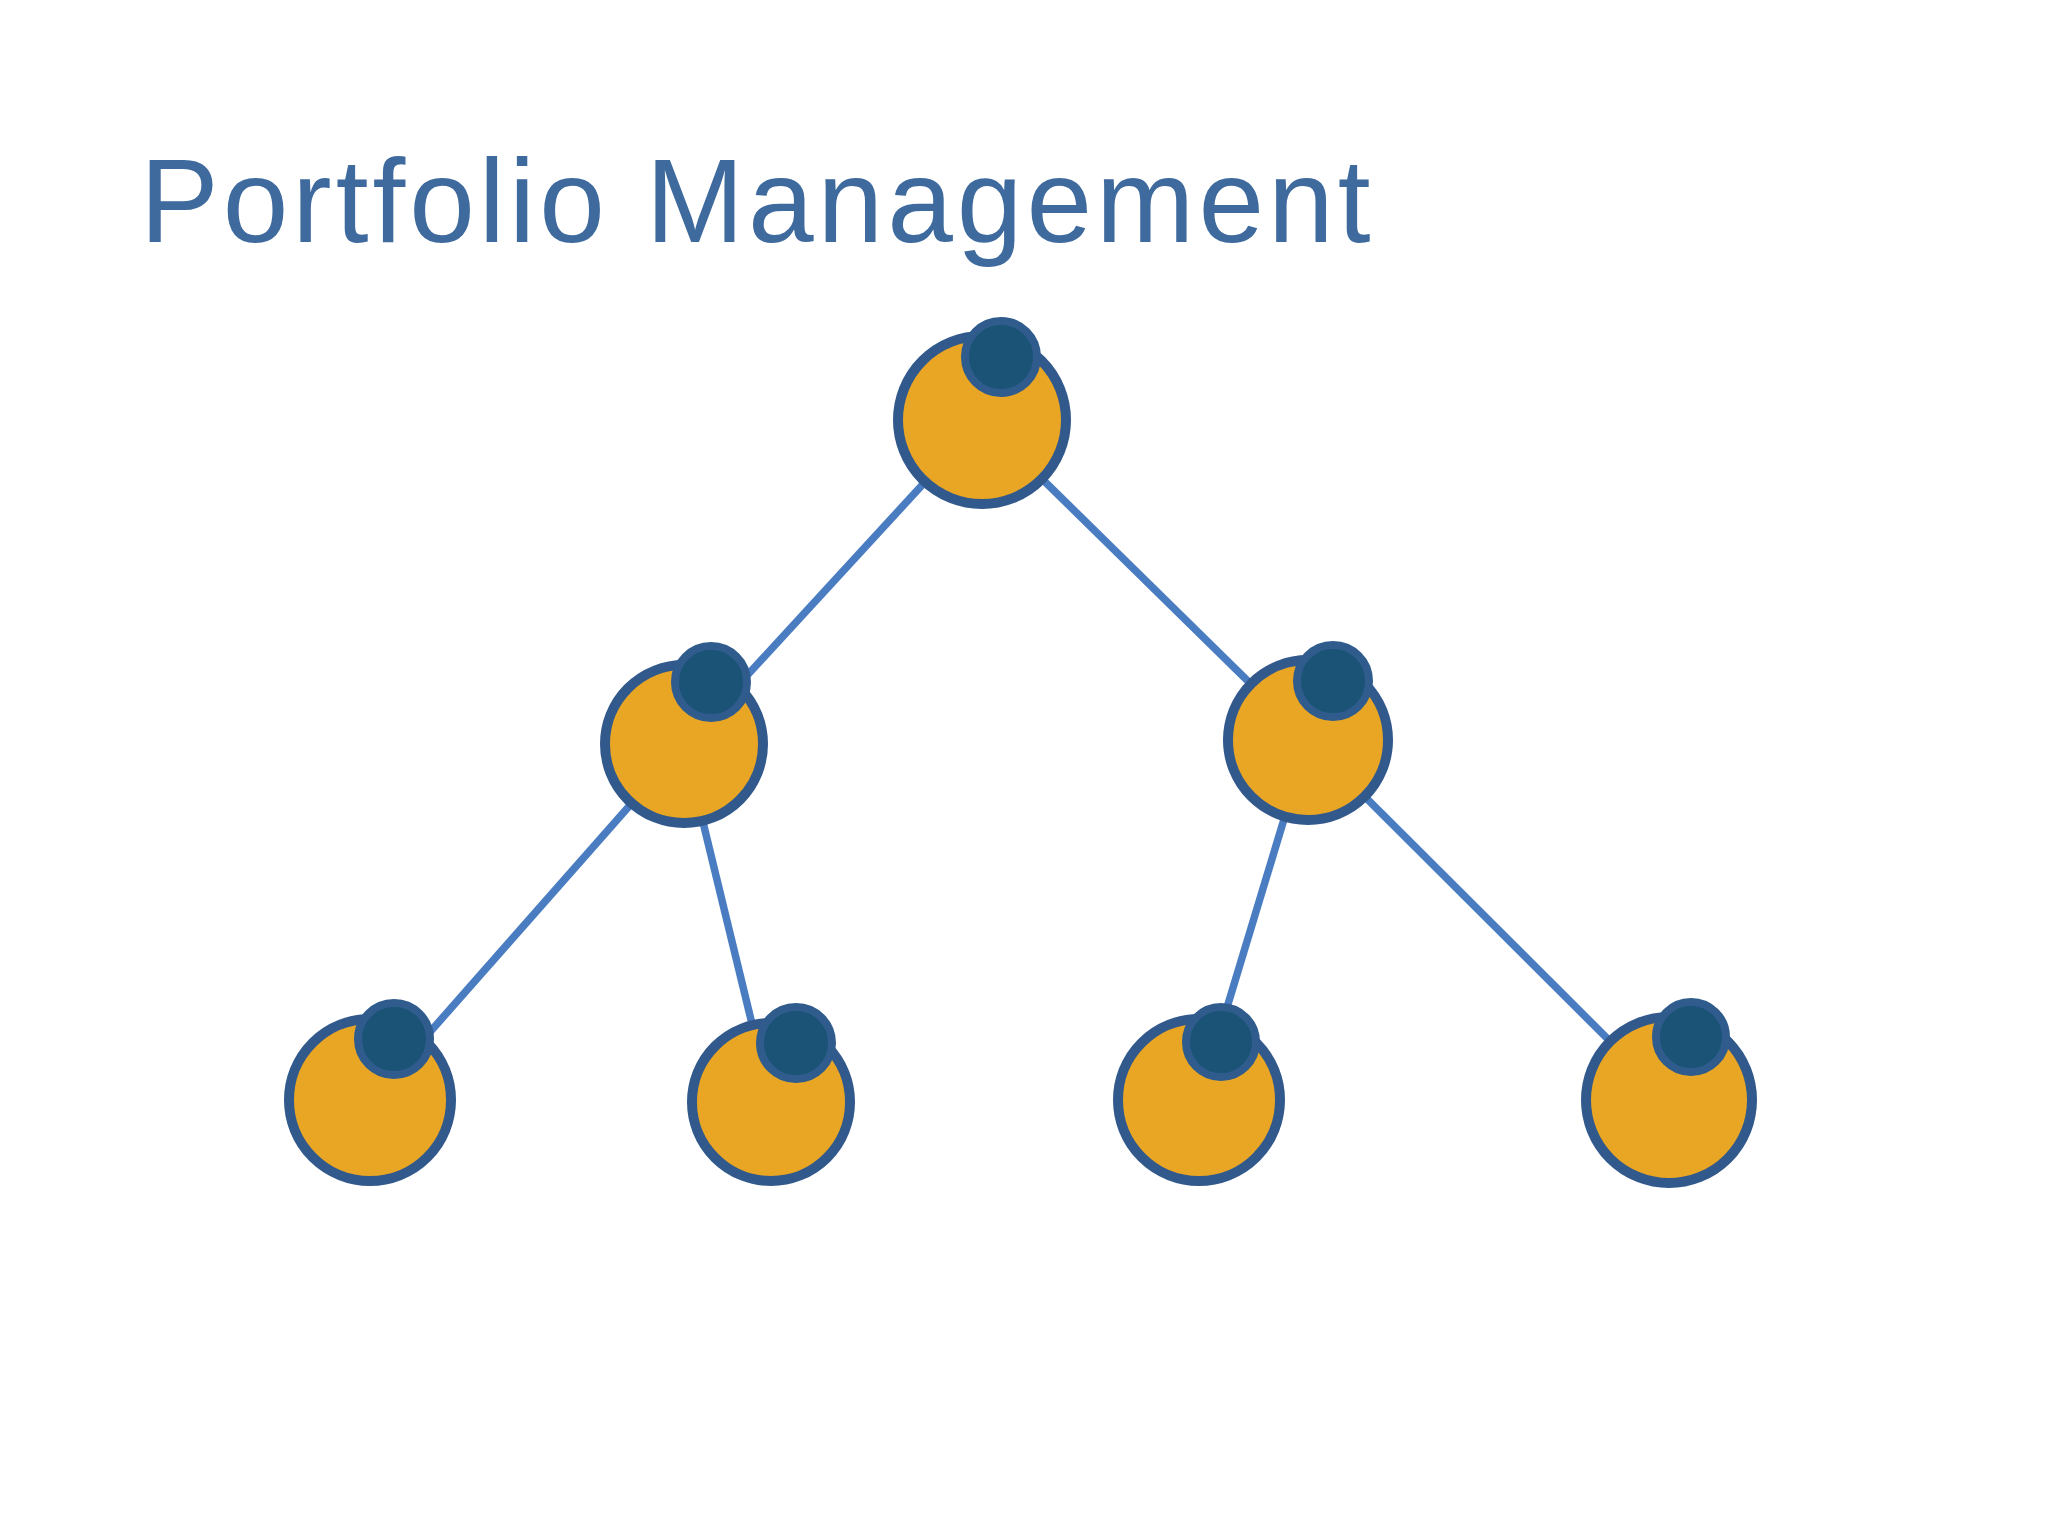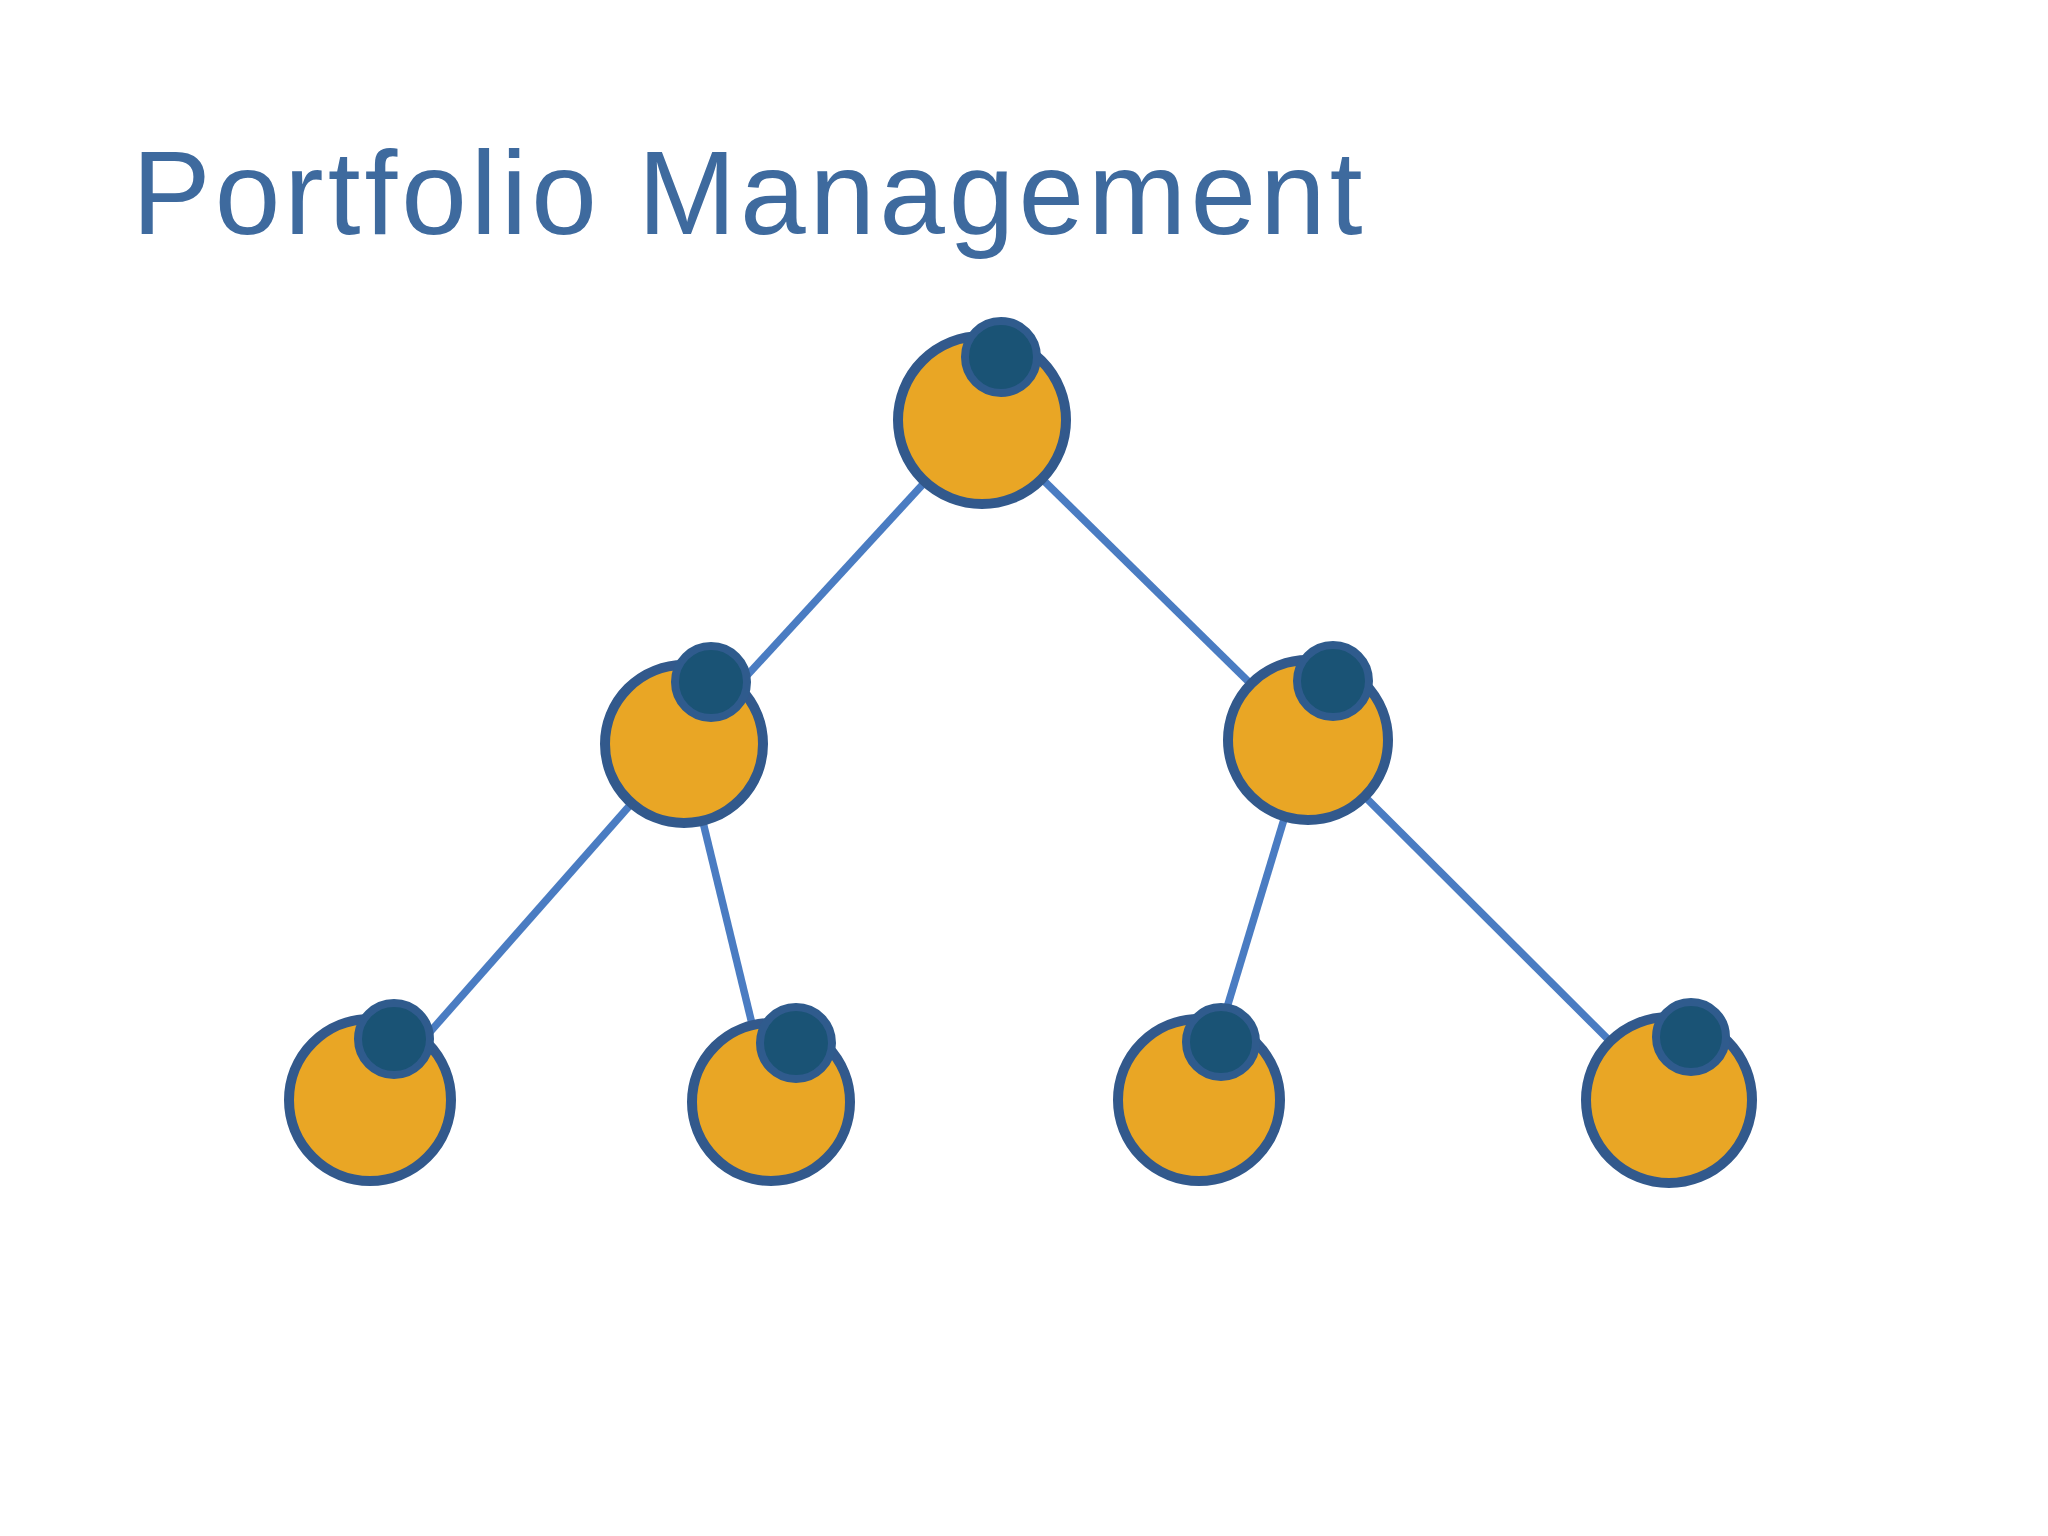--- a/index.html
+++ b/index.html
@@ -17,21 +17,21 @@
   }
   .slide {
     position: absolute;
     inset: 0;
     background: #ffffff;
   }
   .slide-title {
     position: absolute;
     left: 128px;
     top: 130px;
-    margin: 4px;
+    margin: 12px;
     font-size: 118px;
     line-height: 1;
     font-weight: 400;
     letter-spacing: 4px;
     color: #3E6A9E;
     white-space: nowrap;
   }
   .diagram-svg {
     position: absolute;
     left: 0;

